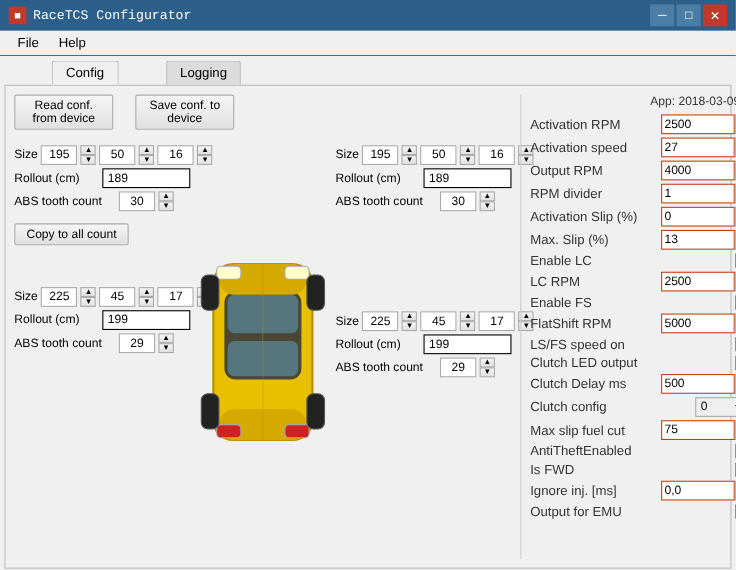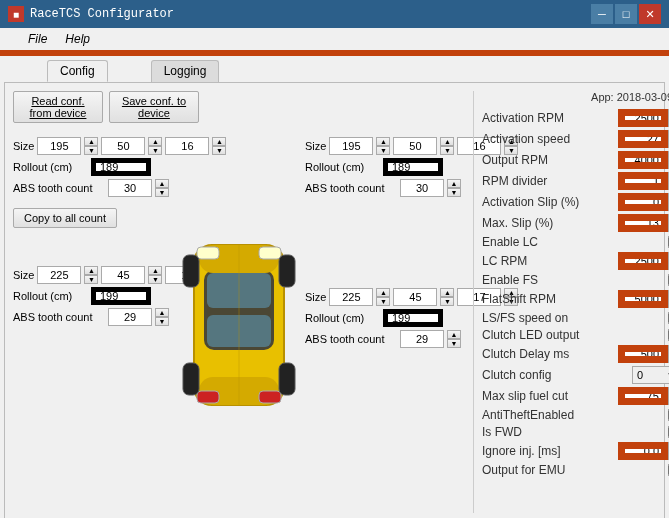--- a/index.html
+++ b/index.html
@@ -52,25 +52,24 @@
       font-size: 11px;
       display: flex;
       align-items: center;
       justify-content: center;
       background: #4a7ea5;
       color: white;
     }
     .title-btn.close { background: #c0392b; }
     .menu-bar {
       background: #f0f0f0;
-      border-bottom: 6px solid #c2410c;
-      display: flex;
-      padding: 2px 20px;
+      border-bottom: 1px solid #c2410c;
+      display: flex;
+      padding: 2px 8px;
       gap: 2px;
-      font-style: italic;
     }
     .menu-item {
       padding: 2px 8px;
       cursor: pointer;
       font-size: 12px;
     }
     .tabs {
       display: flex;
       padding: 4px 6px 0 6px;
       background: #f0f0f0;
@@ -102,31 +101,31 @@
     }
     .btn {
       border: 1px solid #aaa;
       background: linear-gradient(to bottom, #f5f5f5, #e0e0e0);
       padding: 3px 10px;
       cursor: pointer;
       font-size: 11px;
       border-radius: 2px;
     }
     .spin-input {
-      width: 44px;
+      width: 33px;
       height: 18px;
       border: 1px solid #aaa;
       padding: 0 2px;
       font-size: 11px;
       text-align: center;
     }
     .spin-input-wide {
-      width: 60px;
+      width: 80px;
       height: 18px;
-      border: 5px solid #000000;
+      border: 1px solid #000000;
       padding: 0 4px;
       font-size: 11px;
     }
     .spin-arrows {
       display: flex;
       flex-direction: column;
       gap: 0;
     }
     .spin-arrow {
       width: 14px;
@@ -152,48 +151,47 @@
       align-items: center;
       margin-bottom: 3px;
       justify-content: space-between;
     }
     .settings-label {
       font-size: 12px;
       color: #333;
       flex: 1;
     }
     .settings-input {
-      width: 50px;
+      width: 67px;
       height: 18px;
-      border: 7px solid #c2410c;
+      border: 1px solid #c2410c;
       padding: 0 2px;
       font-size: 11px;
-      text-align: right;
+      text-align: left;
     }
     .settings-checkbox {
       width: 14px;
       height: 14px;
     }
     .settings-select {
       width: 50px;
       height: 18px;
       border: 1px solid #aaa;
       font-size: 11px;
     }
     .app-date {
       font-size: 11px;
       text-align: right;
       margin-bottom: 6px;
       color: #333;
     }
     .top-btn-row {
       display: flex;
-      gap: 6px;
+      gap: 20px;
       margin-bottom: 8px;
-      text-decoration: underline;
     }
     .panels-row {
       display: flex;
       gap: 6px;
       flex: 1;
     }
     .wheel-section {
       width: 160px;
     }
     .wheel-section-right {
@@ -205,21 +203,21 @@
       gap: 3px;
       margin-bottom: 3px;
     }
     .size-label {
       font-size: 11px;
       width: 30px;
     }
     .rollout-row {
       display: flex;
       align-items: center;
-      gap: 3px;
+      gap: 20px;
       margin-bottom: 3px;
     }
     .abs-row {
       display: flex;
       align-items: center;
       gap: 3px;
       margin-bottom: 3px;
     }
   </style>
 </head>

